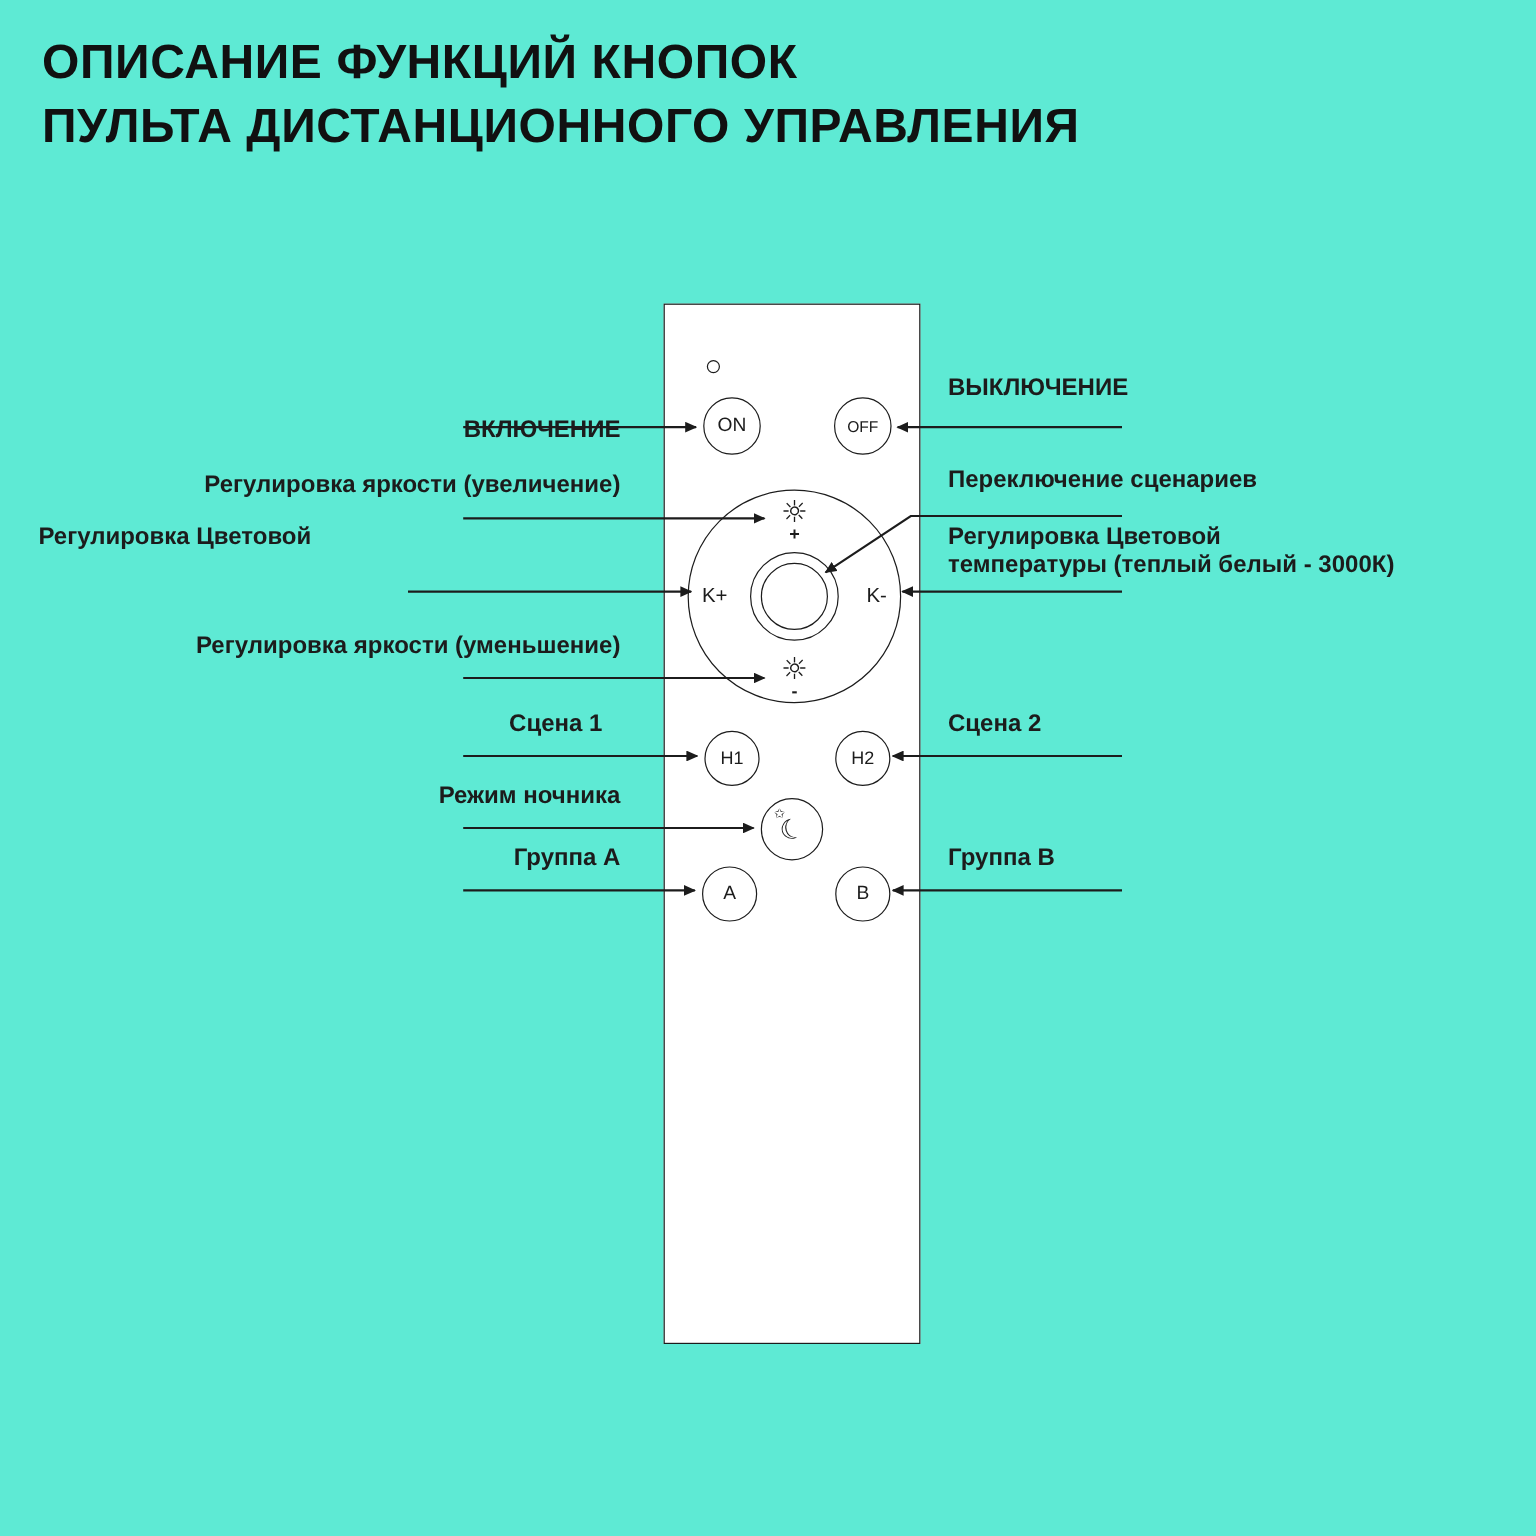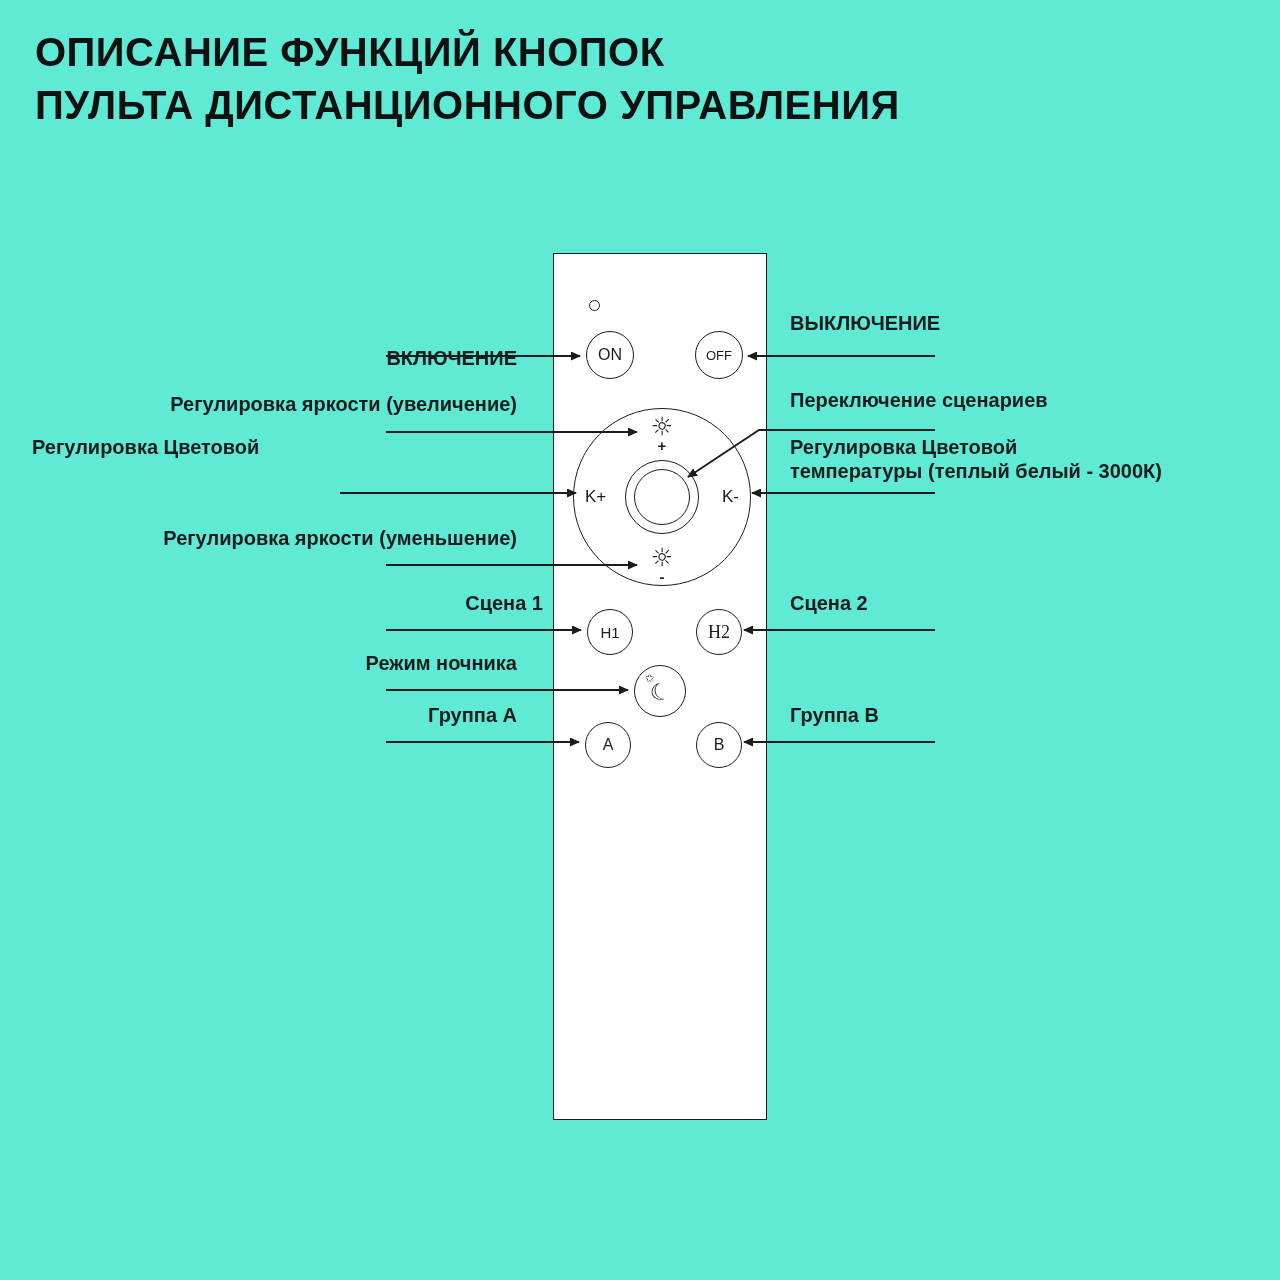--- a/index.html
+++ b/index.html
@@ -22,21 +22,21 @@
   .remote { position:absolute; left:553px; top:253px; width:212px; height:865px;
             border:1.5px solid #1c1c1c; background:#ffffff; z-index:2; }
   .led { position:absolute; left:35px; top:46px; width:9px; height:9px;
          border:1.5px solid #1c1c1c; border-radius:50%; background:#fff; }
   .btn { position:absolute; border:1.5px solid #1c1c1c; border-radius:50%;
          display:flex; align-items:center; justify-content:center;
          background:#ffffff; font-size:16px; line-height:1; color:#1c1c1c; }
   .btn-on  { left:32px;  top:77px;  width:46px; height:46px; }
   .btn-off { left:141px; top:77px;  width:46px; height:46px; font-size:13px; }
   .btn-h1  { left:33px;  top:355px; width:44px; height:44px; font-size:15px; }
-  .btn-h2  { left:142px; top:355px; width:44px; height:44px; font-size:18px;font-family:Liberation Serif, serif; }
+  .btn-h2  { left:142px; top:355px; width:44px; height:44px; font-size:15px; }
   .btn-night{ left:80px; top:411px; width:50px; height:50px; }
   .btn-a   { left:31px;  top:468px; width:44px; height:44px; }
   .btn-b   { left:142px; top:468px; width:44px; height:44px; }
 
   .dial { position:absolute; left:19px; top:154px; width:176px; height:176px;
           border:1.5px solid #1c1c1c; border-radius:50%; }
   .dial-center { position:absolute; left:50%; top:50%; transform:translate(-50%,-50%);
           width:72px; height:72px; border:1.5px solid #1c1c1c; border-radius:50%;
           display:flex; align-items:center; justify-content:center; background:transparent; }
   .dial-center-inner { width:54px; height:54px; border:1.5px solid #1c1c1c; border-radius:50%; }
@@ -53,21 +53,21 @@
   .moon { font-family:"DejaVu Sans",sans-serif; font-size:23px; line-height:1;
           transform:rotate(-18deg); margin-top:3px; }
   .star { position:absolute; left:10px; top:7px; font-size:11px;
           font-family:"DejaVu Sans",sans-serif; }
 
   
   .l-power-on       { right:763px; top:312px;margin-top:35px; }
   .l-brightness-up  { right:763px; top:393px; }
   .l-color-cold     { left:32px;   top:435px; }
   .l-brightness-down{ right:763px; top:527px; }
-  .l-scene-1        { right:737px; top:592px; }
+  .l-scene-1        { right:778px; top:592px; }
   .l-night          { right:763px; top:652px; }
   .l-group-a        { right:763px; top:704px; }
   .l-power-off      { left:790px;  top:312px; }
   .l-scene-switch   { left:790px;  top:389px; }
   .l-color-warm     { left:790px;  top:435px; }
   .l-scene-2        { left:790px;  top:592px; }
   .l-group-b        { left:790px;  top:704px; }
 </style>
 </head>
 <body>

